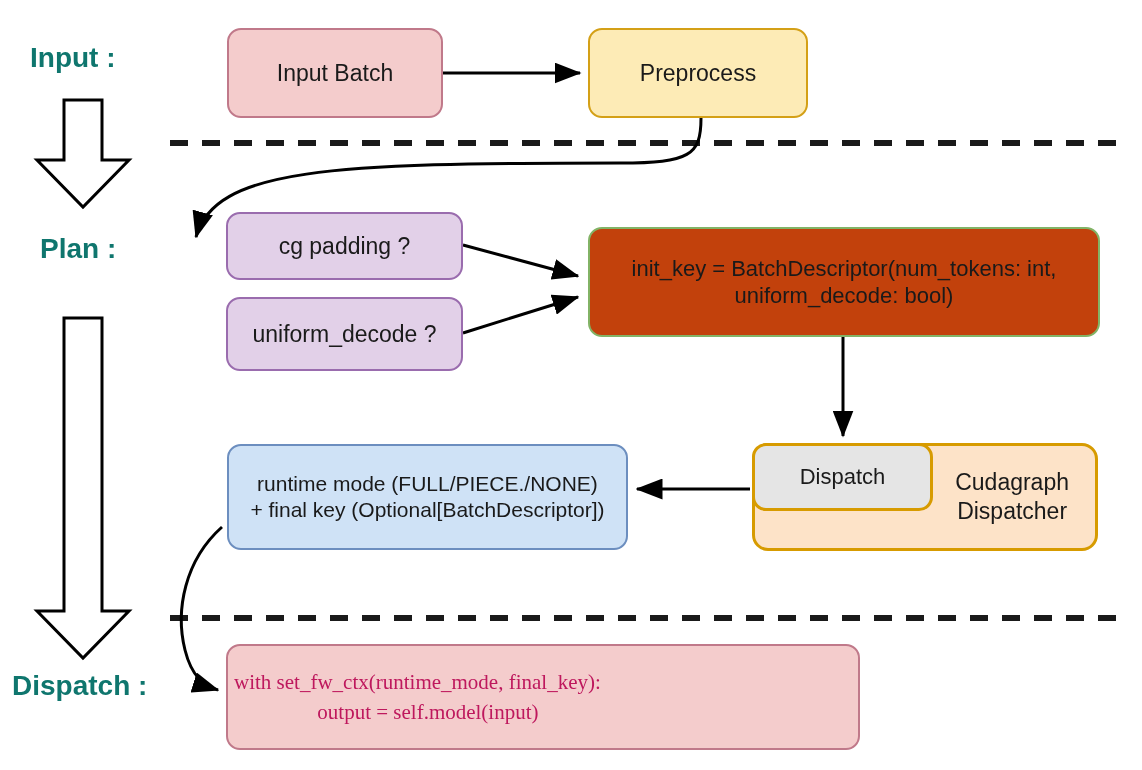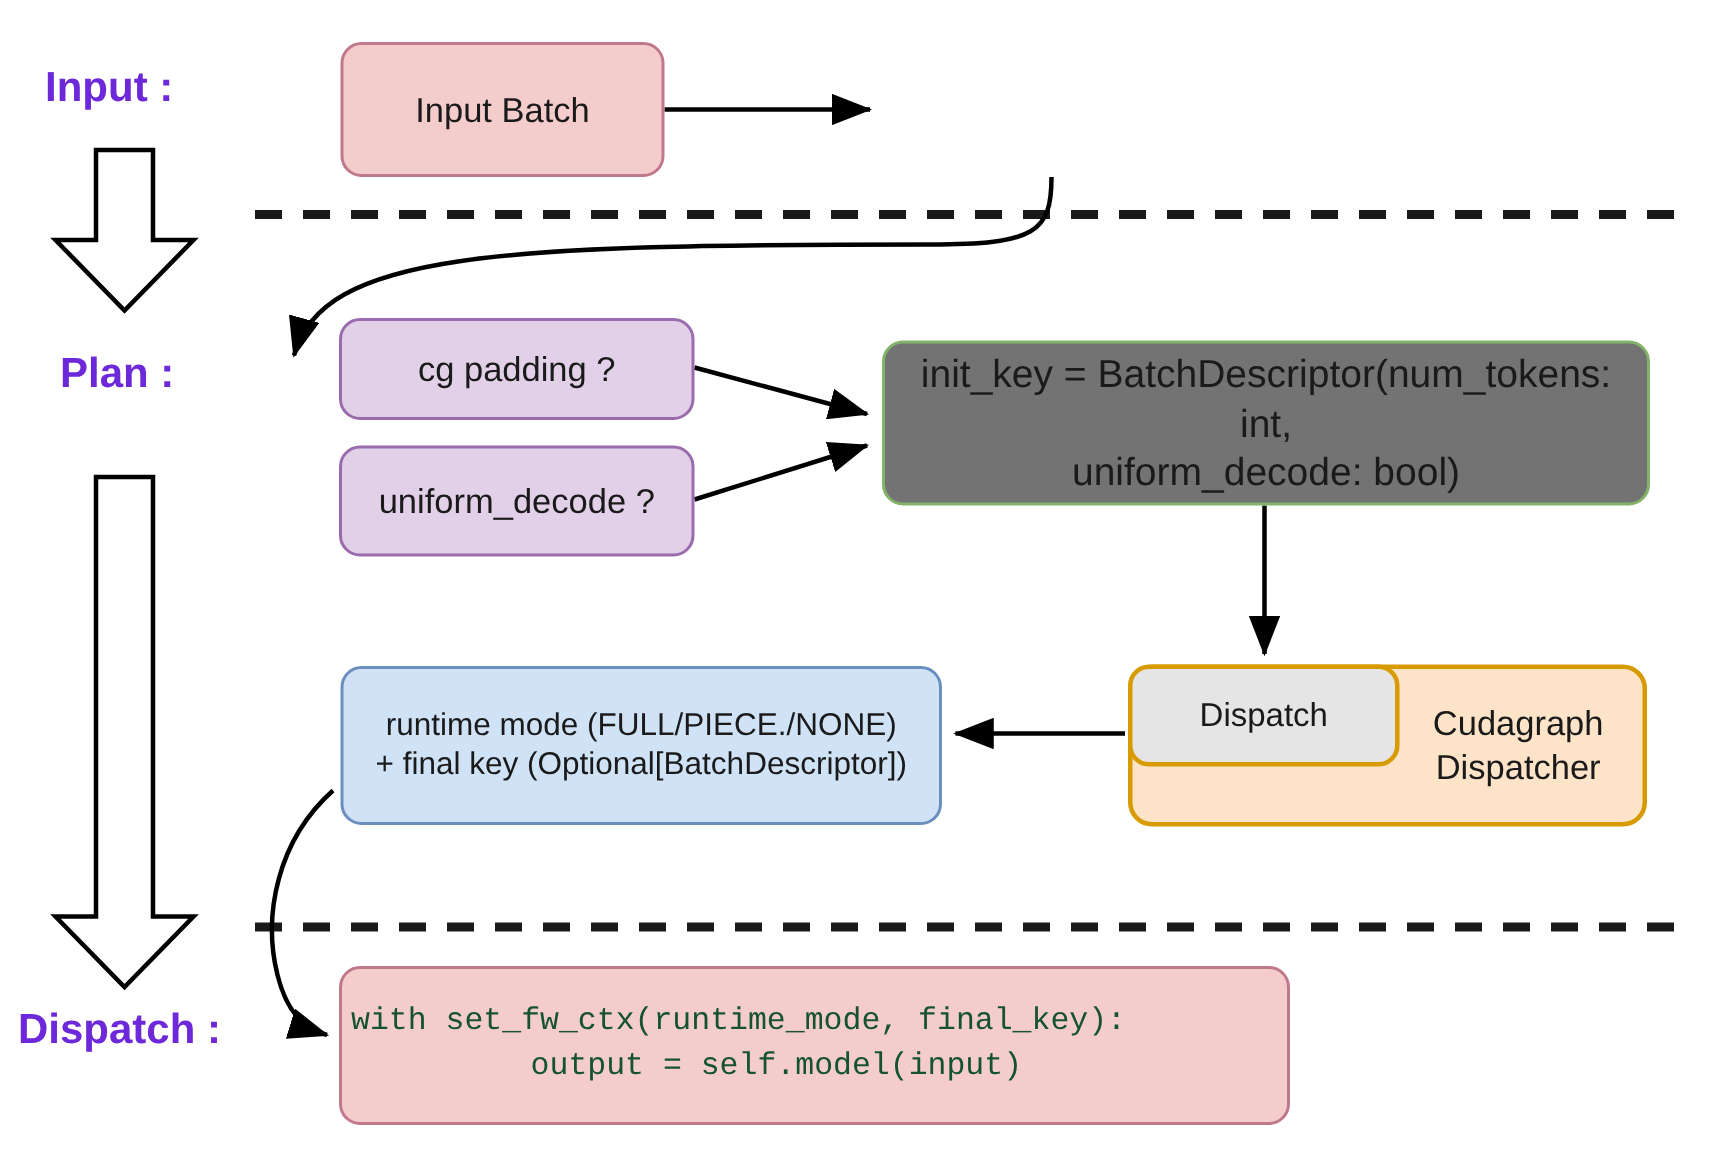--- a/index.html
+++ b/index.html
@@ -22,21 +22,21 @@
     left: 0;
     top: 0;
     width: 1142px;
     height: 770px;
   }
   .stage-label {
     position: absolute;
     font-family: "Liberation Sans", sans-serif;
     font-weight: bold;
     font-size: 28px;
-    color: #6d28d9;
+    color: #0f766e;
     white-space: nowrap;
   }
   .node {
     position: absolute;
     box-sizing: border-box;
     display: flex;
     align-items: center;
     justify-content: center;
     text-align: center;
     font-family: "Liberation Sans", sans-serif;
@@ -45,25 +45,25 @@
   }
   .node-text {
     display: block;
     padding: 0 8px;
   }
   .code-node {
     justify-content: flex-start;
     align-items: center;
   }
   .code-text {
-    font-family: Liberation Mono, monospace;
+    font-family: Liberation Serif, serif;
     font-size: 21px;
     line-height: 1.45;
     white-space: pre;
-    color: #14532d;
+    color: #be185d;
     padding-left: 6px;
   }
 </style>
 </head>
 <body>
 
 <div id="canvas" style="background: rgb(255, 255, 255);">
 
   <svg class="layer" viewBox="0 0 1142 770" xmlns="http://www.w3.org/2000/svg">
     <defs>
@@ -96,30 +96,33 @@
 
   <div class="node" id="node-cudagraph-dispatcher" style="left: 752px; top: 443px; width: 346px; height: 108px; background: rgb(253, 227, 200); border: 3px solid rgb(215, 155, 0); border-radius: 16px; font-size: 23px; justify-content: flex-end; padding-right: 18px;">
     <span class="node-text" style="white-space: pre-line; margin-left: 47px;">Cudagraph
 Dispatcher</span>
   </div>
 
   <div class="node" id="node-input-batch" style="left: 227px; top: 28px; width: 216px; height: 90px; background: rgb(244, 204, 204); border: 2px solid rgb(192, 121, 138); border-radius: 14px; font-size: 23px;">
     <span class="node-text">Input Batch</span>
   </div>
 
+  <div class="node" id="node-preprocess" style="left: 588px; top: 28px; width: 220px; height: 90px; background: rgb(253, 235, 182); border: 2px solid rgb(212, 160, 23); border-radius: 14px; font-size: 23px;">
+    <span class="node-text">Preprocess</span>
+  </div>
 
   <div class="node" id="node-cg-padding" style="left: 226px; top: 212px; width: 237px; height: 68px; background: rgb(226, 208, 232); border: 2px solid rgb(154, 108, 174); border-radius: 14px; font-size: 23px;">
     <span class="node-text">cg padding ?</span>
   </div>
 
   <div class="node" id="node-uniform-decode" style="left: 226px; top: 297px; width: 237px; height: 74px; background: rgb(226, 208, 232); border: 2px solid rgb(154, 108, 174); border-radius: 14px; font-size: 23px; align-items: center;">
     <span class="node-text">uniform_decode ?</span>
   </div>
 
-  <div class="node" id="node-init-key" style="left: 588px; top: 227px; width: 512px; height: 110px; background: #737373; border: 2px solid rgb(130, 179, 102); border-radius: 14px; font-size: 26px;">
+  <div class="node" id="node-init-key" style="left: 588px; top: 227px; width: 512px; height: 110px; background: #c2410c; border: 2px solid rgb(130, 179, 102); border-radius: 14px; font-size: 22px;">
     <span class="node-text" style="white-space: pre-line;">init_key = BatchDescriptor(num_tokens: int,
 uniform_decode: bool)</span>
   </div>
 
   <div class="node" id="node-dispatch" style="left: 752px; top: 443px; width: 181px; height: 68px; background: #e5e5e5; border: 3px solid rgb(215, 155, 0); border-radius: 14px; font-size: 22px;">
     <span class="node-text">Dispatch</span>
   </div>
 
   <div class="node" id="node-runtime-mode" style="left: 227px; top: 444px; width: 401px; height: 106px; background: rgb(207, 226, 246); border: 2px solid rgb(108, 142, 191); border-radius: 14px; font-size: 21px;">
     <span class="node-text" style="white-space: pre-line;">runtime mode (FULL/PIECE./NONE)

